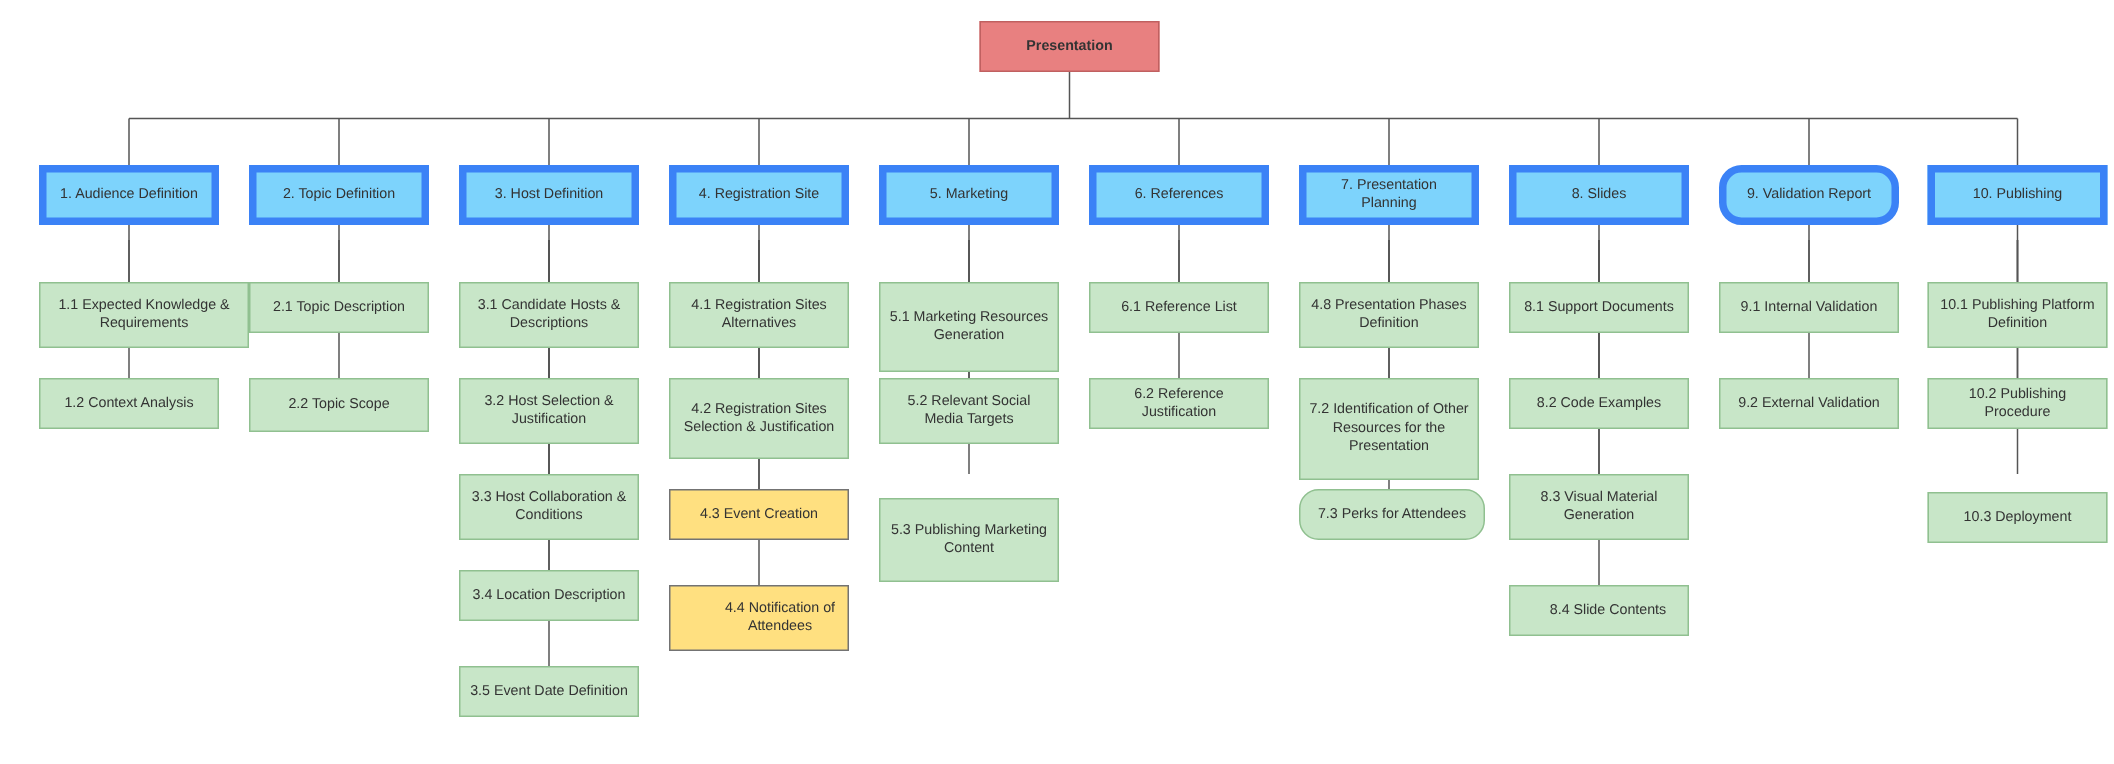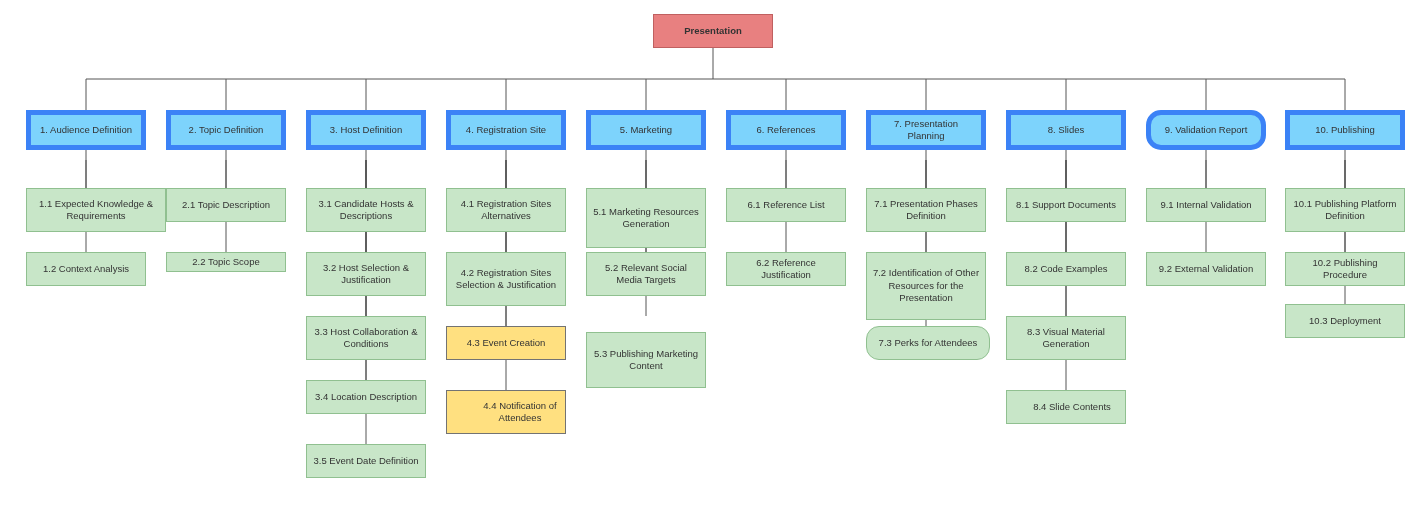--- a/index.html
+++ b/index.html
@@ -136,40 +136,40 @@
     <div class="node node-level1" style="left: 430px; top: 110px; width: 120px; height: 40px;">4. Registration Site</div>
     <div class="node node-level1" style="left: 570px; top: 110px; width: 120px; height: 40px;">5. Marketing</div>
     <div class="node node-level1" style="left: 710px; top: 110px; width: 120px; height: 40px;">6. References</div>
     <div class="node node-level1" style="left: 850px; top: 110px; width: 120px; height: 40px;">7. Presentation Planning</div>
     <div class="node node-level1" style="left: 990px; top: 110px; width: 120px; height: 40px;">8. Slides</div>
     <div class="node node-level1" style="left: 1130px; top: 110px; width: 120px; height: 40px; border-radius: 15px;">9. Validation Report</div>
     <div class="node node-level1" style="left: 1269px; top: 110px; width: 120px; height: 40px;">10. Publishing</div>
     <div class="node node-level2" style="left: 10px; top: 188px; width: 140px; height: 44px;">1.1 Expected Knowledge &amp; Requirements</div>
     <div class="node node-level2" style="left: 10px; top: 252px; width: 120px; height: 34px;">1.2 Context Analysis</div>
     <div class="node node-level2" style="left: 150px; top: 188px; width: 120px; height: 34px;">2.1 Topic Description</div>
-    <div class="node node-level2" style="left: 150px; top: 252px; width: 120px; height: 20px;">2.2 Topic Scope</div>
+    <div class="node node-level2" style="left: 150px; top: 252px; width: 120px; height: 36px;">2.2 Topic Scope</div>
     <div class="node node-level2" style="left: 290px; top: 188px; width: 120px; height: 44px;">3.1 Candidate Hosts &amp; Descriptions</div>
     <div class="node node-level2" style="left: 290px; top: 252px; width: 120px; height: 44px;">3.2 Host Selection &amp; Justification</div>
     <div class="node node-level2" style="left: 290px; top: 316px; width: 120px; height: 44px;">3.3 Host Collaboration &amp; Conditions</div>
     <div class="node node-level2" style="left: 290px; top: 380px; width: 120px; height: 34px;">3.4 Location Description</div>
     <div class="node node-level2" style="left: 290px; top: 444px; width: 120px; height: 34px;">3.5 Event Date Definition</div>
     <div class="node node-level2" style="left: 430px; top: 188px; width: 120px; height: 44px;">4.1 Registration Sites Alternatives</div>
     <div class="node node-level2" style="left: 430px; top: 252px; width: 120px; height: 54px;">4.2 Registration Sites Selection &amp; Justification</div>
     <div class="node node-highlight" style="left: 430px; top: 326px; width: 120px; height: 34px;">4.3 Event Creation</div>
     <div class="node node-highlight" style="left: 430px; top: 390px; width: 120px; height: 44px; padding-left: 32px;">4.4 Notification of Attendees</div>
     <div class="node node-level2" style="left: 570px; top: 188px; width: 120px; height: 60px;">5.1 Marketing Resources Generation</div>
     <div class="node node-level2" style="left: 570px; top: 252px; width: 120px; height: 44px;">5.2 Relevant Social Media Targets</div>
     <div class="node node-level2" style="left: 570px; top: 332px; width: 120px; height: 56px;">5.3 Publishing Marketing Content</div>
     <div class="node node-level2" style="left: 710px; top: 188px; width: 120px; height: 34px;">6.1 Reference List</div>
     <div class="node node-level2" style="left: 710px; top: 252px; width: 120px; height: 34px;">6.2 Reference Justification</div>
-    <div class="node node-level2" style="left: 850px; top: 188px; width: 120px; height: 44px;">7.1 Presentation Phases Definition</div>
+    <div class="node node-level2" style="left: 850px; top: 188px; width: 120px; height: 44px;">4.8 Presentation Phases Definition</div>
     <div class="node node-level2" style="left: 850px; top: 252px; width: 120px; height: 68px;">7.2 Identification of Other Resources for the Presentation</div>
     <div class="node node-level2" style="left: 850px; top: 326px; width: 124px; height: 34px; border-radius: 13px;">7.3 Perks for Attendees</div>
     <div class="node node-level2" style="left: 990px; top: 188px; width: 120px; height: 34px;">8.1 Support Documents</div>
     <div class="node node-level2" style="left: 990px; top: 252px; width: 120px; height: 34px;">8.2 Code Examples</div>
     <div class="node node-level2" style="left: 990px; top: 316px; width: 120px; height: 44px;">8.3 Visual Material Generation</div>
     <div class="node node-level2" style="left: 990px; top: 390px; width: 120px; height: 34px; padding-left: 16px;">8.4 Slide Contents</div>
     <div class="node node-level2" style="left: 1130px; top: 188px; width: 120px; height: 34px;">9.1 Internal Validation</div>
     <div class="node node-level2" style="left: 1130px; top: 252px; width: 120px; height: 34px;">9.2 External Validation</div>
     <div class="node node-level2" style="left: 1269px; top: 188px; width: 120px; height: 44px;">10.1 Publishing Platform Definition</div>
     <div class="node node-level2" style="left: 1269px; top: 252px; width: 120px; height: 34px;">10.2 Publishing Procedure</div>
-    <div class="node node-level2" style="left: 1269px; top: 304px; width: 120px; height: 34px;">10.3 Deployment</div>
+    <div class="node node-level2" style="left: 1269px; top: 328px; width: 120px; height: 34px;">10.3 Deployment</div>
   </div>
 
 </body></html>

